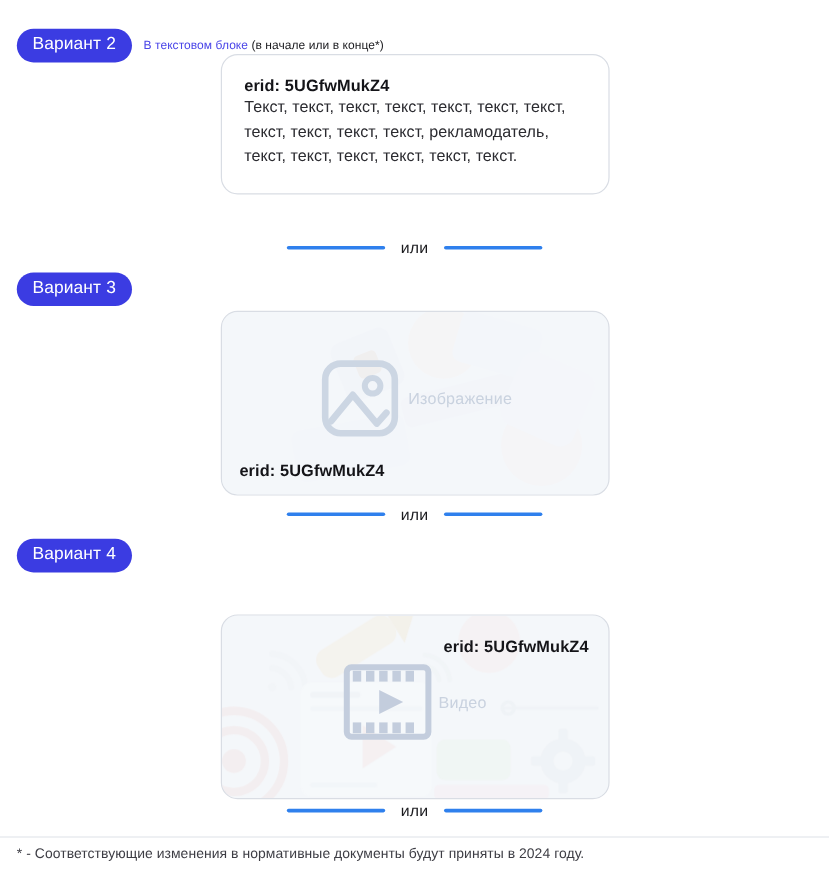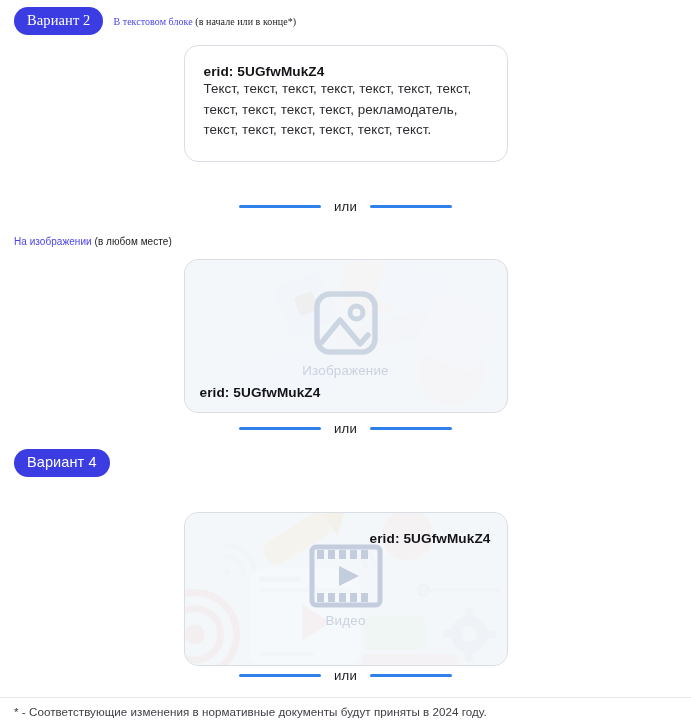--- a/index.html
+++ b/index.html
@@ -69,21 +69,20 @@
   
   .card-media {
     height: 154px;
     background: #f4f7fa;
     position: relative;
   }
   .ph-center {
     position: absolute;
     inset: 0;
     display: flex;
-    flex-direction: column;
     align-items: center;
     justify-content: center;
     gap: 4px;
     padding-bottom: 8px;
   }
   .ph-label {
     font-size: 13.4px;
     color: #c9d2df;
     letter-spacing: .2px;
   }
@@ -140,21 +139,21 @@
   .footnote {
     position: absolute;
     left: 14px;
     top: 705px;
     font-size: 11.6px;
     color: #3d3d44;
     letter-spacing: .05px;
   }
 
   
-  #row-v2      { position: absolute; top: 7px;   left: 0; right: 0; font-family: Liberation Serif, serif; }
+  #row-v2      { position: absolute; top: 24px;   left: 0; right: 0; }
   #card-text   { position: absolute; top: 45px;  left: 0; right: 0; }
   #or-1        { position: absolute; top: 199px; left: 0; right: 0; }
   #row-v3      { position: absolute; top: 227px; left: 0; right: 0; }
   #card-image  { position: absolute; top: 259px; left: 0; right: 0; }
   #or-2        { position: absolute; top: 421px; left: 0; right: 0; }
   #row-v4      { position: absolute; top: 449px; left: 0; right: 0; flex-direction: column; }
   #card-video  { position: absolute; top: 512px; left: 0; right: 0; }
   #or-3        { position: absolute; top: 668px; left: 0; right: 0; }
 </style>
 </head>
@@ -174,21 +173,21 @@
     </div>
   </div>
 
   <div id="or-1" class="or-row">
     <span class="or-line"></span>
     <span class="or-text">или</span>
     <span class="or-line"></span>
   </div>
 
   <div id="row-v3" class="opt-head">
-    <span class="head-text"><span class="hl">На изображении</span><span> (в любом месте)</span></span>
+    <span class="badge">Вариант 3</span>
   </div>
 
   <div id="card-image" class="card-wrap">
     <div class="card card-media">
 
       <svg class="art" viewBox="0 0 324 154" preserveAspectRatio="none">
         <rect x="0" y="0" width="324" height="154" fill="#f4f7fa"></rect>
         <g opacity="0.55">
           <rect x="96" y="18" width="52" height="52" rx="9" transform="rotate(-22 122 44)" fill="#eef2f7"></rect>
           <rect x="112" y="34" width="20" height="20" rx="4" transform="rotate(-22 122 44)" fill="#e7dcd2"></rect>

